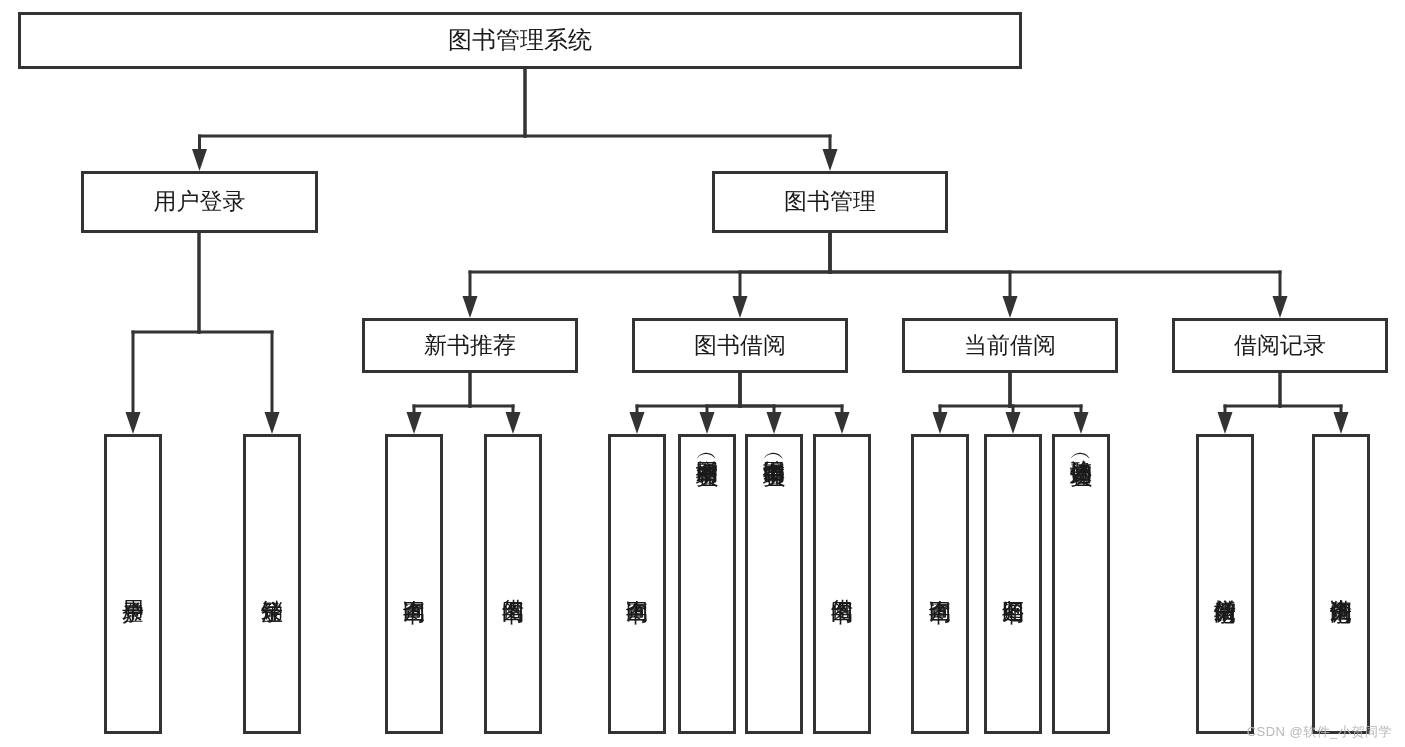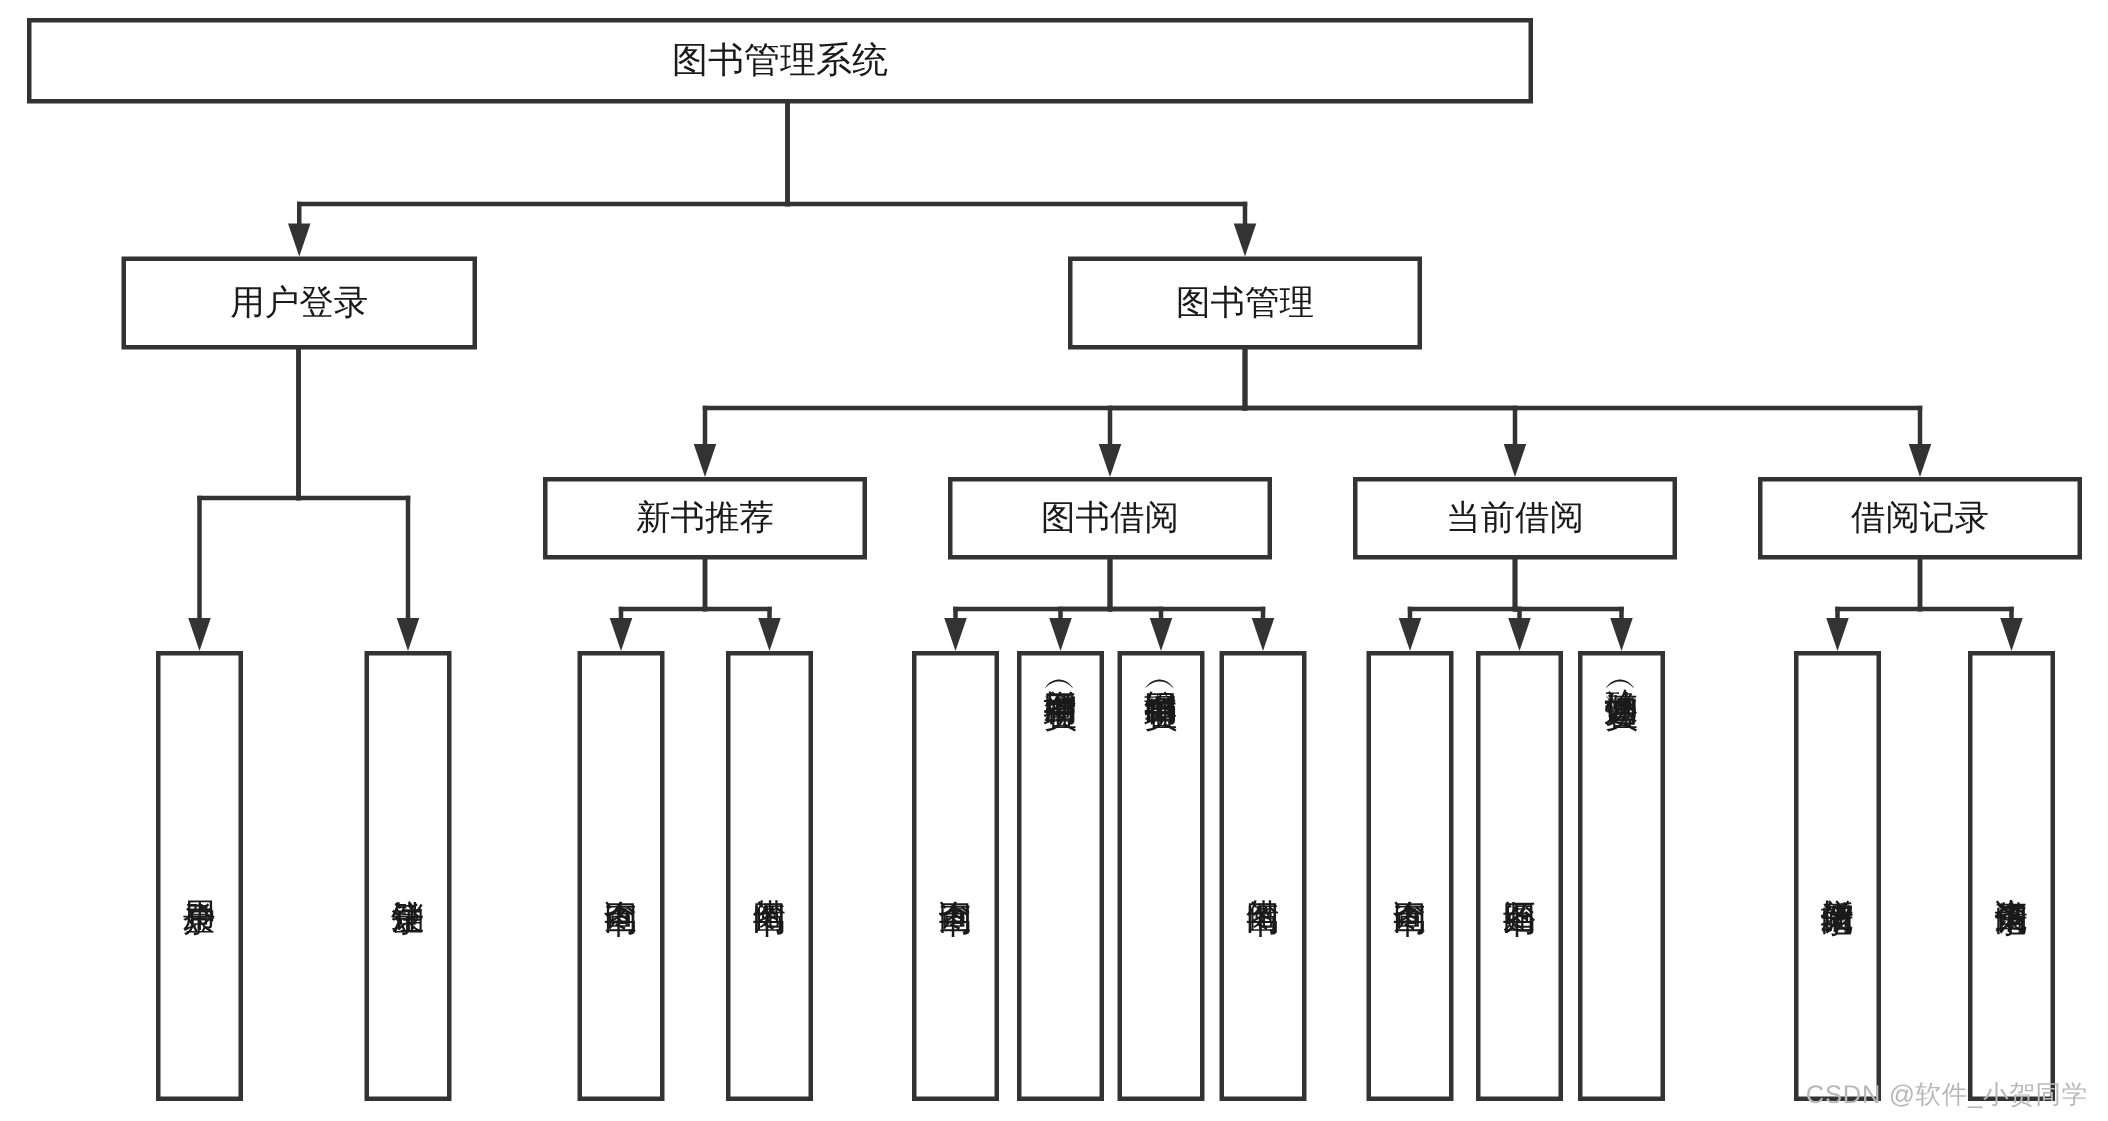--- a/index.html
+++ b/index.html
@@ -70,21 +70,21 @@
     pointer-events: none;
   }
   .vlabel.top-aligned {
     justify-content: flex-start;
   }
   .watermark {
     position: absolute;
     right: 8px;
     bottom: 6px;
     font-family: "Liberation Sans", "DejaVu Sans", sans-serif;
-    font-size: 17px;
+    font-size: 13px;
     color: #b8b8b8;
     letter-spacing: 0.5px;
     white-space: nowrap;
   }
 </style>
 </head>
 <body>
 
 <div id="diagram-root">
   <svg id="diagram-canvas" viewBox="0 0 1405 747" xmlns="http://www.w3.org/2000/svg">

